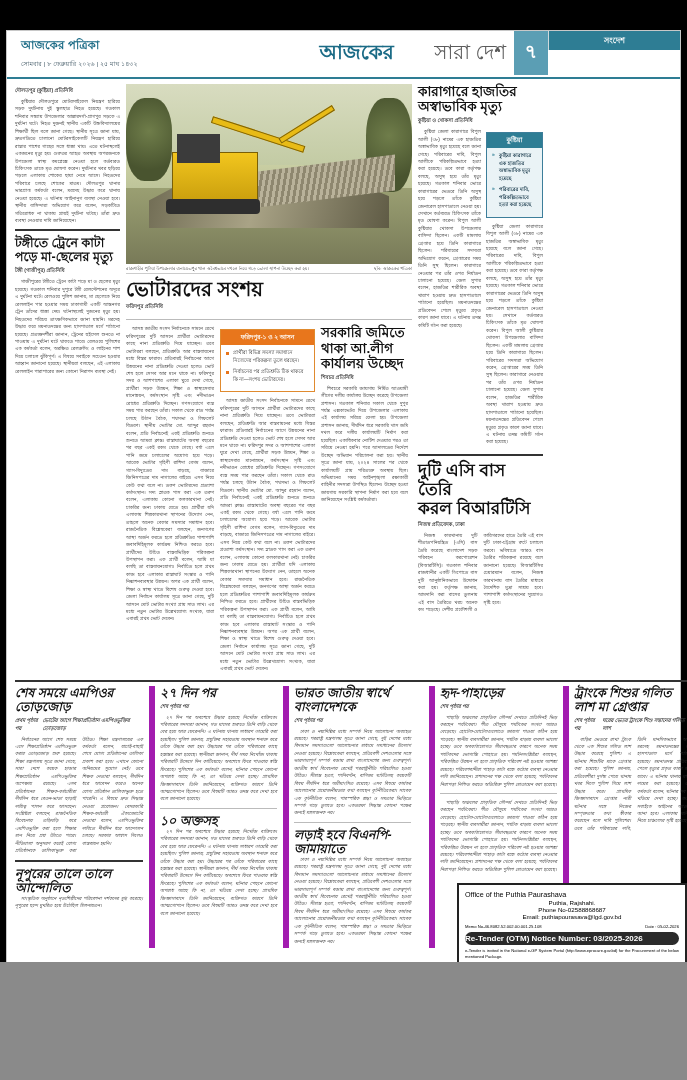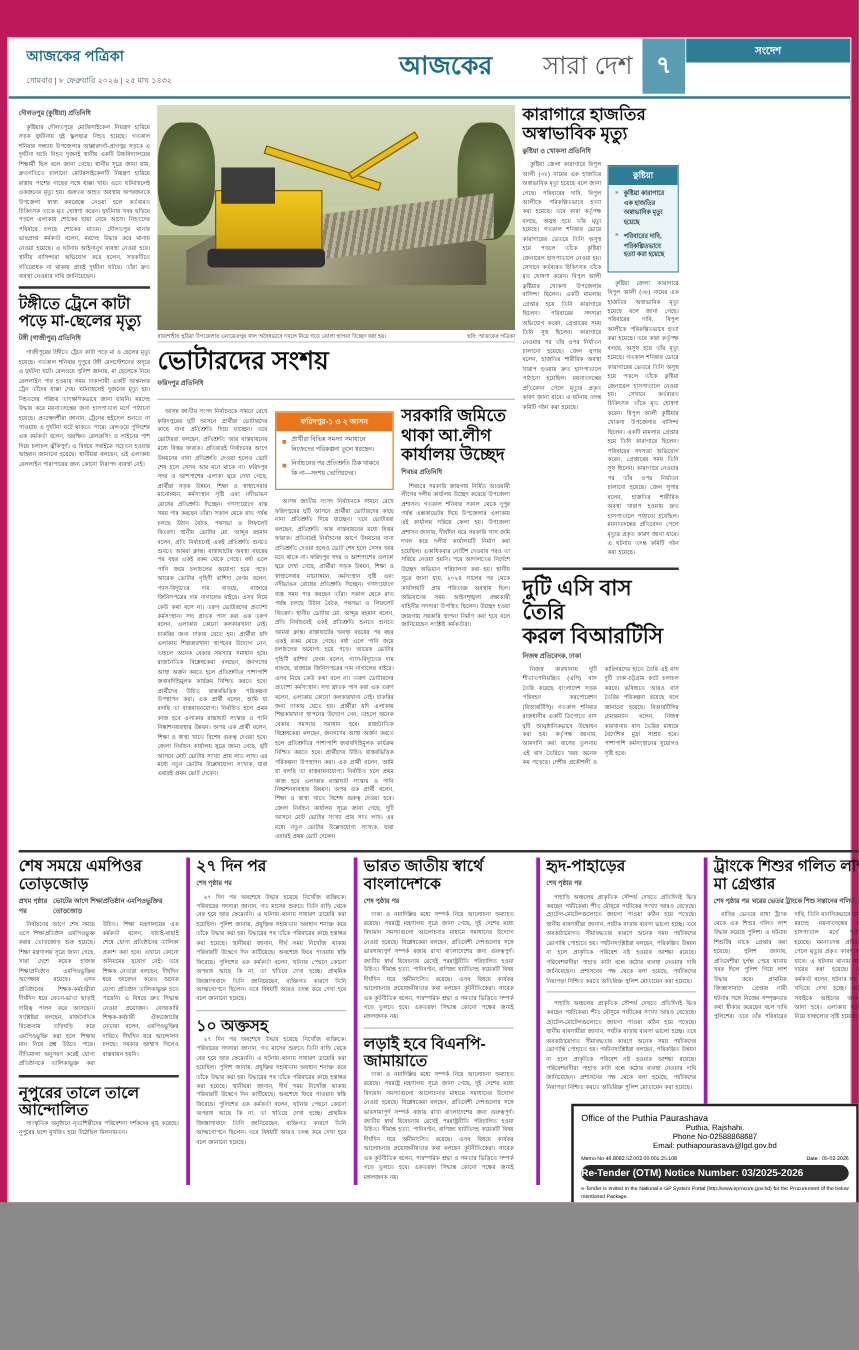--- a/index.html
+++ b/index.html
@@ -3,21 +3,21 @@
 <meta charset="utf-8">
 <style>
   * { box-sizing: border-box; margin:0; padding:0; }
   html,body{ background:#8a8a8a; }
   body{
     font-family:"Liberation Sans", sans-serif;
   }
   .page{
     position:relative;
     width:687px; height:962px;
-    background:#be185d;
+    background:#000000;
     margin:0 auto;
     overflow:hidden;
   }
   .sheet{
     position:absolute; left:6px; top:30px;
     width:675px; height:1046px;
     background:#fff;
     border:1px solid #c8c8c8;
   }
 
@@ -125,23 +125,23 @@
   .box-blue ul{ list-style:none; padding:4px 5px; background:#eaf3f6; }
   .box-blue li{ font-size:5px; line-height:1.5; color:#17384a; margin-bottom:4px;
       padding-left:7px; position:relative; font-weight:bold; }
   .box-blue li:before{ content:"\00bb"; position:absolute; left:0; top:-1px; color:#2e7d94; }
 
   .twocol{ column-count:2; column-gap:6px; }
 
   
   .bottomzone{ border-top:2px solid #333; margin:4px 6px 0 8px; padding-top:4px;
       display:flex; gap:6px; }
-  .bz-col{ width:128px; }
+  .bz-col{ width:128px;font-style:italic; }
   .bz-col.wide{ width:131px; }
-  .vsep{ border-left:3px solid #a21caf; }
+  .vsep{ border-left:6px solid #a21caf; }
 
   
   .ad{
     position:absolute; left:450px; top:852px; width:230px; height:200px;
     border:2px solid #222; background:#fff; padding:5px 6px;
   }
   .ad-office{ text-align:left; font-weight:normal; font-size:7.2px; }
   .ad-line{ text-align:center; font-size:6.2px; }
   .ad-meta{ display:flex; justify-content:space-between; font-size:4.2px;
       margin-top:4px; }

